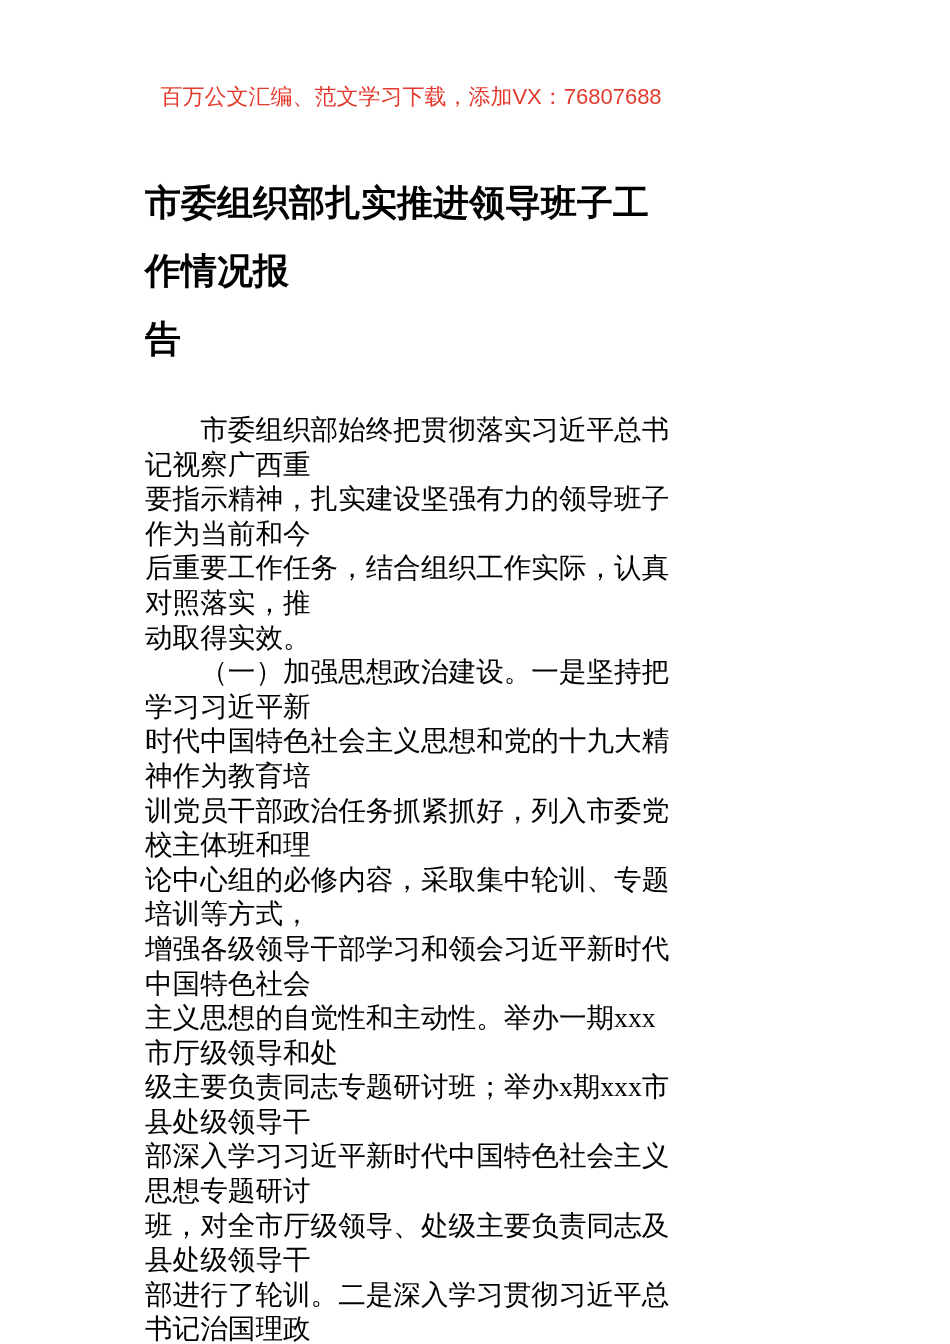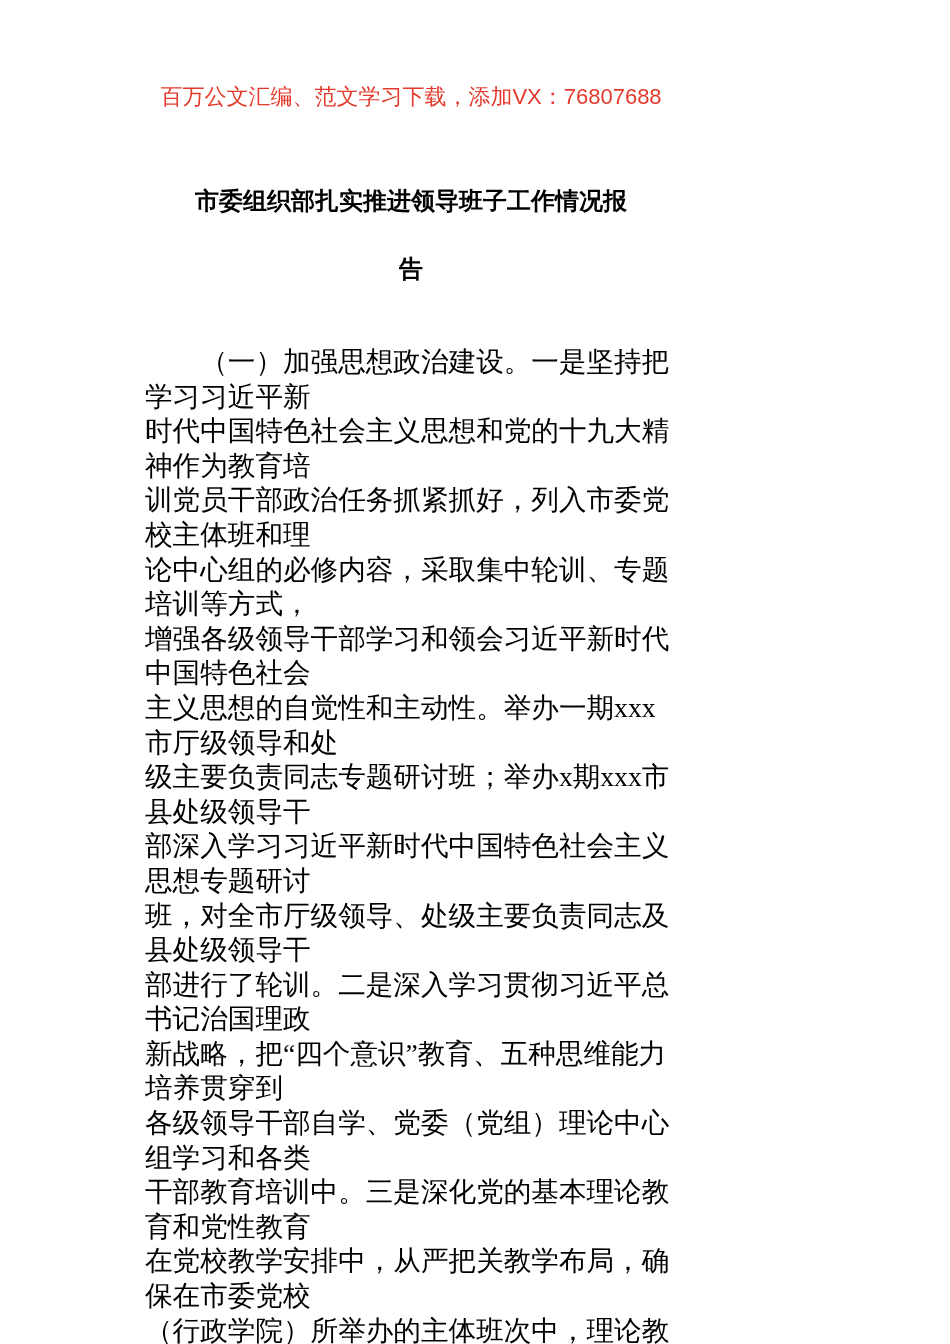--- a/index.html
+++ b/index.html
@@ -20,25 +20,25 @@
   .promo {
     margin: 0;
     font-family: "Liberation Sans", sans-serif;
     font-size: 22px;
     line-height: 26px;
     text-align: center;
     white-space: pre-line;
   }
   .doc-title {
     margin: 59px 0 0 0;
-    font-family: Liberation Mono, monospace;
-    font-size: 24px;
+    font-family: Liberation Sans, sans-serif;
+    font-size: 36px;
     line-height: 68px;
     font-weight: 700;
-    text-align: center;
+    text-align: left;
     white-space: pre-line;
     letter-spacing: 0;
   }
   .body-text {
     margin-top: 40px;
   }
   .para {
     margin: 0;
     font-family: "Liberation Serif", sans-serif;
     font-size: 27.6px;
@@ -50,20 +50,24 @@
 </head>
 <body style="background: rgb(255, 255, 255); color: rgb(0, 0, 0);">
 
 <div class="page">
   <p class="promo" style="color: rgb(227, 58, 45);">百万公文汇编、范文学习下载，添加VX：76807688</p>
 
   <h1 class="doc-title">市委组织部扎实推进领导班子工作情况报
 告</h1>
 
   <div class="body-text">
+    <p class="para">市委组织部始终把贯彻落实习近平总书记视察广西重
+要指示精神，扎实建设坚强有力的领导班子作为当前和今
+后重要工作任务，结合组织工作实际，认真对照落实，推
+动取得实效。</p>
     <p class="para">（一）加强思想政治建设。一是坚持把学习习近平新
 时代中国特色社会主义思想和党的十九大精神作为教育培
 训党员干部政治任务抓紧抓好，列入市委党校主体班和理
 论中心组的必修内容，采取集中轮训、专题培训等方式，
 增强各级领导干部学习和领会习近平新时代中国特色社会
 主义思想的自觉性和主动性。举办一期xxx市厅级领导和处
 级主要负责同志专题研讨班；举办x期xxx市县处级领导干
 部深入学习习近平新时代中国特色社会主义思想专题研讨
 班，对全市厅级领导、处级主要负责同志及县处级领导干
 部进行了轮训。二是深入学习贯彻习近平总书记治国理政

